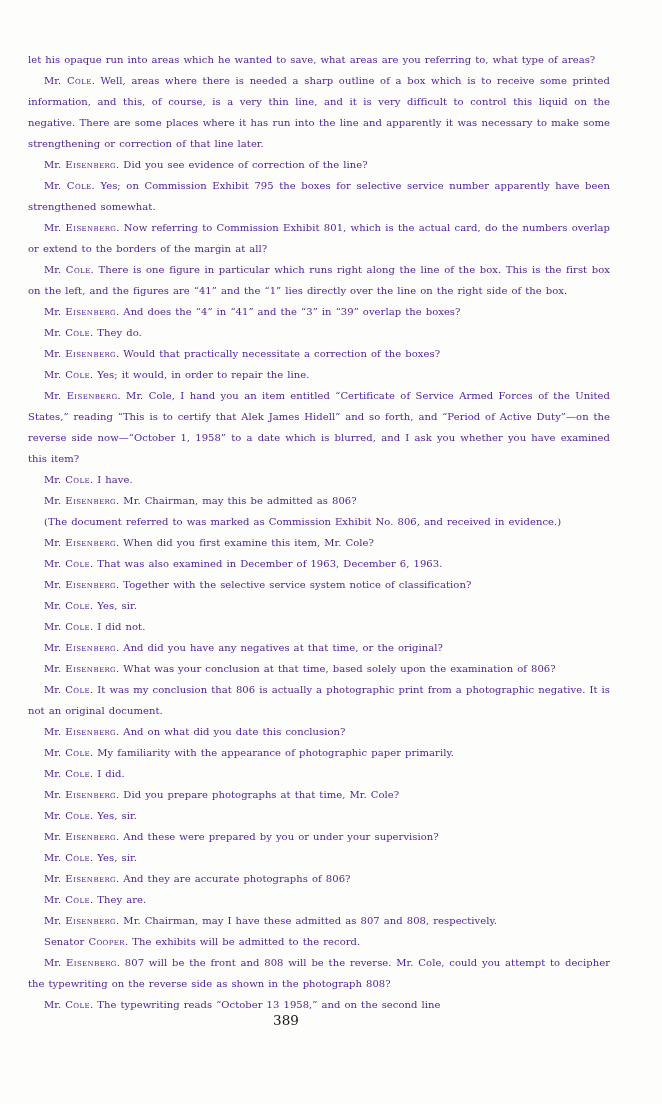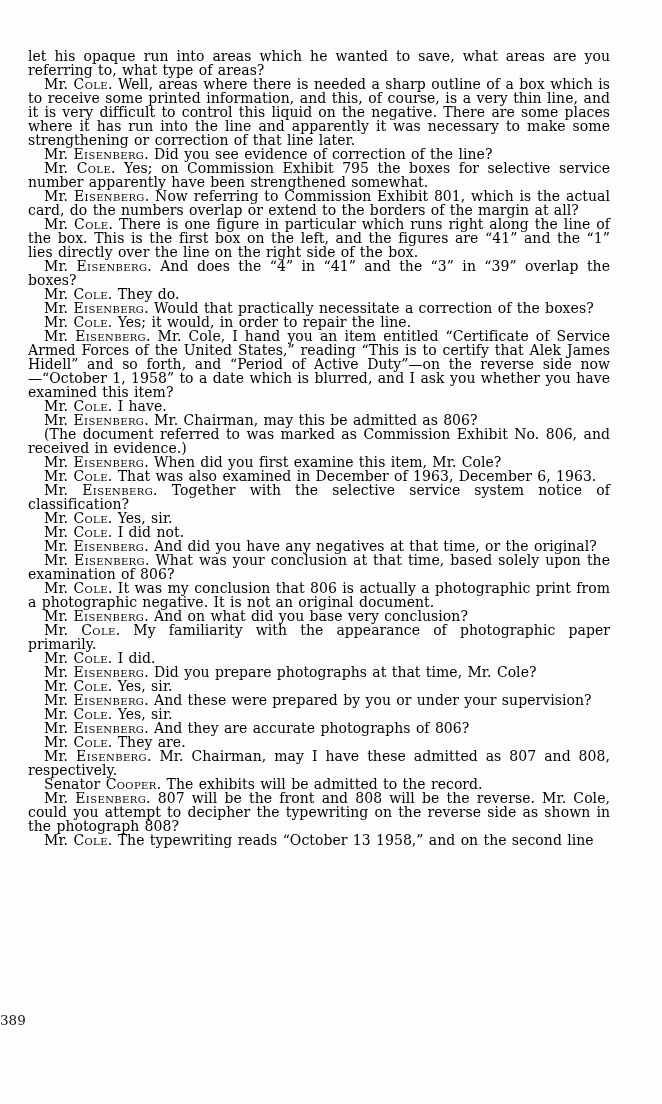--- a/index.html
+++ b/index.html
@@ -13,44 +13,44 @@
     height: 1104px;
     background: #fdfdfb;
     overflow: hidden;
   }
   .text-block {
     position: absolute;
     left: 28px;
     top: 49px;
     width: 582px;
     font-family: "DejaVu Serif", serif;
-    font-size: 14px;
-    line-height: 14px;
-    color: #000000;
+    font-size: 10px;
+    line-height: 21px;
+    color: #4c1d95;
     text-align: justify;
     letter-spacing: 0.05px;
     word-spacing: 0.8px;
   }
   .para {
     margin: 0;
     text-indent: 16px;
   }
   .para.no-indent {
     text-indent: 0;
   }
   .speaker-smallcaps {
     font-variant: small-caps;
     letter-spacing: 0.4px;
   }
   .page-number {
     position: absolute;
     top: 1012px;
     left: 0;
     width: 572px;
-    text-align: left;
+    text-align: center;
     font-family: "DejaVu Serif", serif;
     font-size: 13.5px;
     color: #171513;
   }
 </style>
 </head>
 <body>
 
 <div class="page">
   <div class="text-block" id="transcript">
@@ -69,21 +69,21 @@
       <p class="para"><span>Mr.</span> <span class="speaker-smallcaps">Eisenberg</span><span>. </span><span>Mr. Chairman, may this be admitted as 806?</span></p>
       <p class="para"><span>(The document referred to was marked as Commission Exhibit No. 806, and received in evidence.)</span></p>
       <p class="para"><span>Mr.</span> <span class="speaker-smallcaps">Eisenberg</span><span>. </span><span>When did you first examine this item, Mr. Cole?</span></p>
       <p class="para"><span>Mr.</span> <span class="speaker-smallcaps">Cole</span><span>. </span><span>That was also examined in December of 1963, December 6, 1963.</span></p>
       <p class="para"><span>Mr.</span> <span class="speaker-smallcaps">Eisenberg</span><span>. </span><span>Together with the selective service system notice of classification?</span></p>
       <p class="para"><span>Mr.</span> <span class="speaker-smallcaps">Cole</span><span>. </span><span>Yes, sir.</span></p>
       <p class="para"><span>Mr.</span> <span class="speaker-smallcaps">Cole</span><span>. </span><span>I did not.</span></p>
       <p class="para"><span>Mr.</span> <span class="speaker-smallcaps">Eisenberg</span><span>. </span><span>And did you have any negatives at that time, or the original?</span></p>
       <p class="para"><span>Mr.</span> <span class="speaker-smallcaps">Eisenberg</span><span>. </span><span>What was your conclusion at that time, based solely upon the examination of 806?</span></p>
       <p class="para"><span>Mr.</span> <span class="speaker-smallcaps">Cole</span><span>. </span><span>It was my conclusion that 806 is actually a photographic print from a photographic negative.  It is not an original document.</span></p>
-      <p class="para"><span>Mr.</span> <span class="speaker-smallcaps">Eisenberg</span><span>. </span><span>And on what did you base very conclusion?</span></p>
+      <p class="para"><span>Mr.</span> <span class="speaker-smallcaps">Eisenberg</span><span>. </span><span>And on what did you date this conclusion?</span></p>
       <p class="para"><span>Mr.</span> <span class="speaker-smallcaps">Cole</span><span>. </span><span>My familiarity with the appearance of photographic paper primarily.</span></p>
       <p class="para"><span>Mr.</span> <span class="speaker-smallcaps">Cole</span><span>. </span><span>I did.</span></p>
       <p class="para"><span>Mr.</span> <span class="speaker-smallcaps">Eisenberg</span><span>. </span><span>Did you prepare photographs at that time, Mr. Cole?</span></p>
       <p class="para"><span>Mr.</span> <span class="speaker-smallcaps">Cole</span><span>. </span><span>Yes, sir.</span></p>
       <p class="para"><span>Mr.</span> <span class="speaker-smallcaps">Eisenberg</span><span>. </span><span>And these were prepared by you or under  your supervision?</span></p>
       <p class="para"><span>Mr.</span> <span class="speaker-smallcaps">Cole</span><span>. </span><span>Yes, sir.</span></p>
       <p class="para"><span>Mr.</span> <span class="speaker-smallcaps">Eisenberg</span><span>. </span><span>And they are accurate photographs of 806?</span></p>
       <p class="para"><span>Mr.</span> <span class="speaker-smallcaps">Cole</span><span>. </span><span>They are.</span></p>
       <p class="para"><span>Mr.</span> <span class="speaker-smallcaps">Eisenberg</span><span>. </span><span>Mr. Chairman, may I have these admitted as 807 and 808, respectively.</span></p>
       <p class="para"><span>Senator</span> <span class="speaker-smallcaps">Cooper</span><span>. </span><span>The exhibits will be admitted to the record.</span></p>

